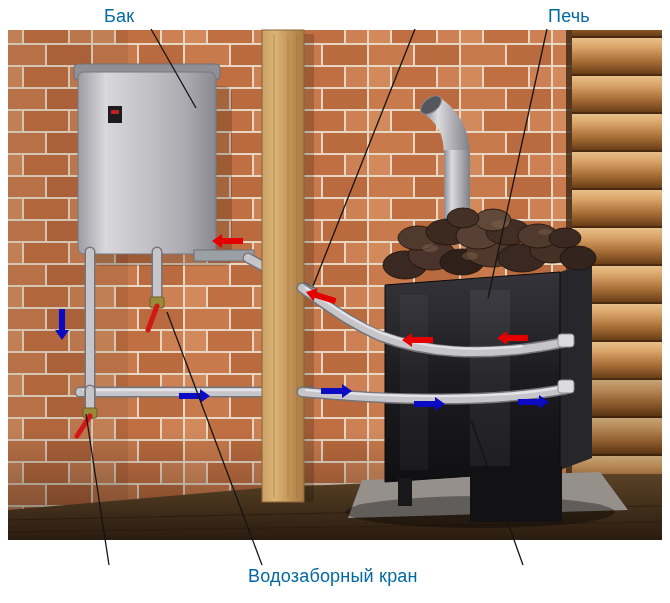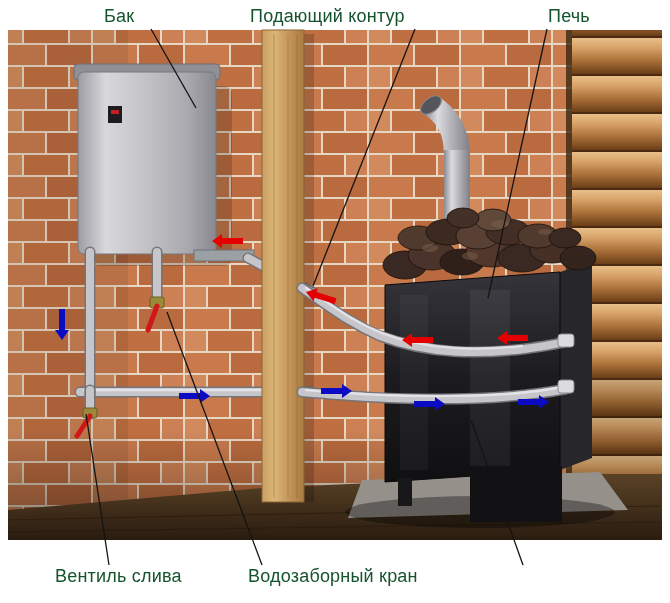--- a/index.html
+++ b/index.html
@@ -2,21 +2,21 @@
 <html><head>
 <meta charset="utf-8">
 <style>
   html,body{margin:0;padding:0;background:#ffffff;}
   .canvas{
     position:relative;width:670px;height:603px;background:#ffffff;
     font-family:"Liberation Sans", sans-serif;overflow:hidden;
   }
   .scene{position:absolute;left:0;top:0;}
   .lbl{
-    position:absolute;font-size:18px;line-height:20px;color:#14532d;
+    position:absolute;font-size:18px;line-height:20px;color:#0369a1;
     white-space:nowrap;letter-spacing:0.2px;
   }
   #lbl-tank{left:104px;top:6px;}
   #lbl-supply{left:250px;top:6px;}
   #lbl-stove{left:548px;top:6px;}
   #lbl-drain{left:55px;top:566px;}
   #lbl-intake{left:248px;top:566px;}
   #lbl-return{left:483px;top:566px;}
   .pipe-outer{stroke:#74747a;stroke-width:11;fill:none;stroke-linecap:round;}
   .pipe-inner{stroke:#c6c6ca;stroke-width:8;fill:none;stroke-linecap:round;}
@@ -211,18 +211,16 @@
       <line class="callout" x1="151" y1="29" x2="196" y2="108"></line>
       <line class="callout" x1="415" y1="29" x2="313" y2="286"></line>
       <line class="callout" x1="547" y1="29" x2="488" y2="298"></line>
       <line class="callout" x1="109" y1="565" x2="86" y2="414"></line>
       <line class="callout" x1="262" y1="565" x2="167" y2="312"></line>
       <line class="callout" x1="523" y1="565" x2="471" y2="420"></line>
     </g>
   </svg>
 
   <div class="lbl" id="lbl-tank">Бак</div>
-  <div class="lbl" id="lbl-supply">Подающий контур</div>
   <div class="lbl" id="lbl-stove">Печь</div>
-  <div class="lbl" id="lbl-drain">Вентиль слива</div>
   <div class="lbl" id="lbl-intake">Водозаборный кран</div>
 
 </div>
 
 </body></html>

